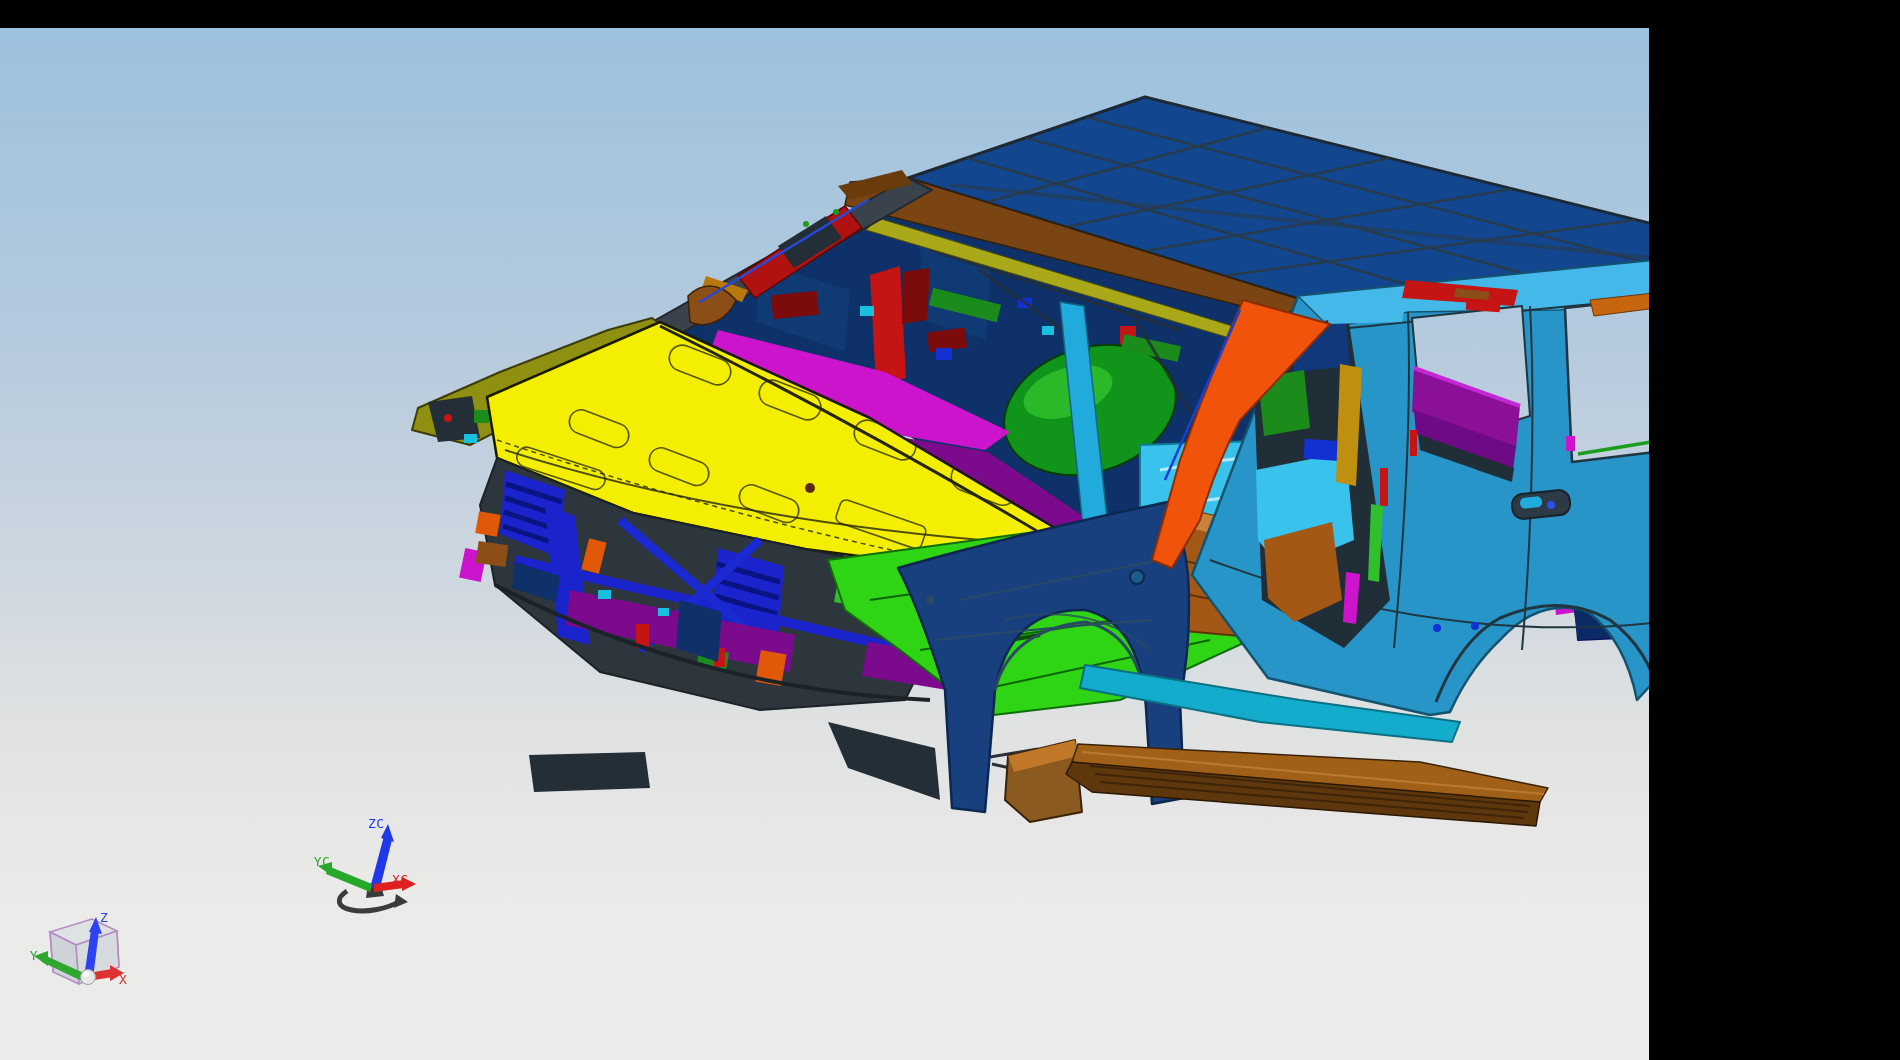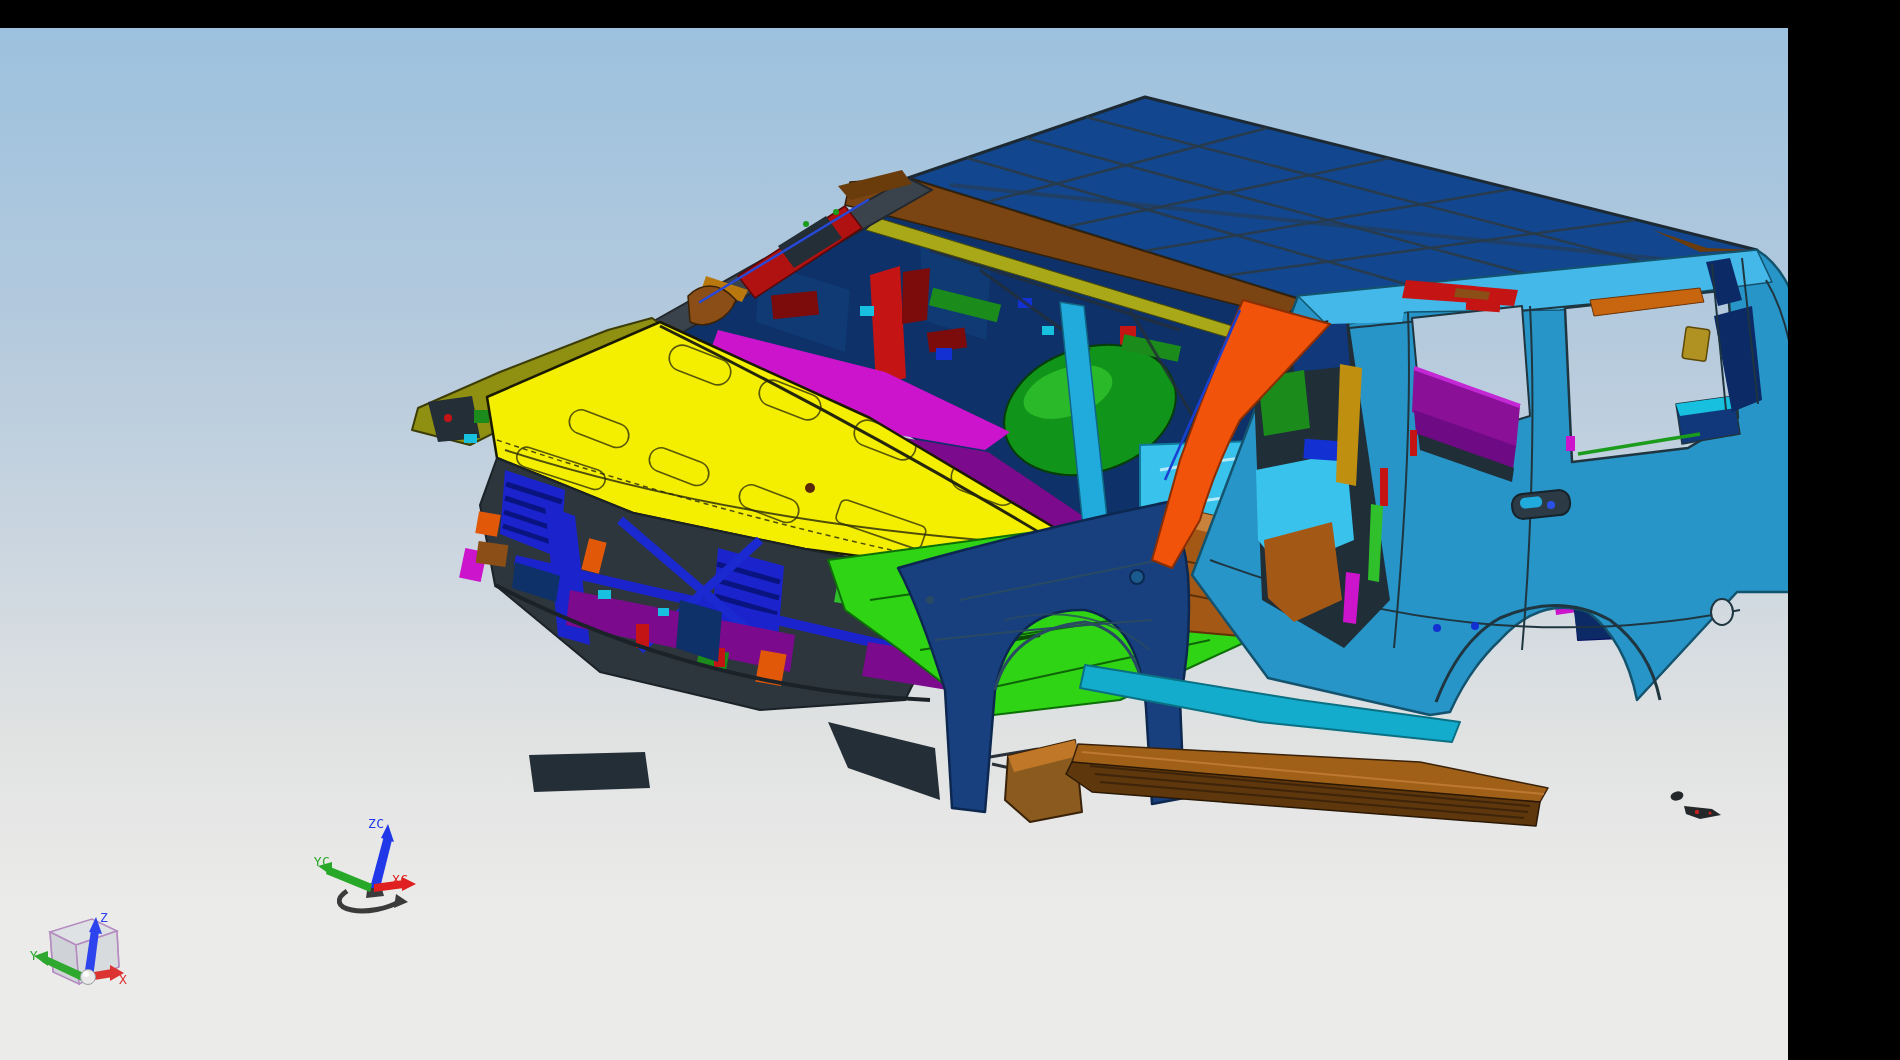--- a/index.html
+++ b/index.html
@@ -1,16 +1,16 @@
 <!DOCTYPE html>
 <html><head>
 <meta charset="utf-8">
 <style>
   html,body{margin:0;padding:0;background:#000;}
-  .stage{position:relative;width:1788px;height:1060px;background:#4d7c0f;overflow:hidden;
+  .stage{position:relative;width:1649px;height:1060px;background:#4d7c0f;overflow:hidden;
          font-family:"Liberation Sans",sans-serif;}
   svg{display:block}
   .axis-label{font-family:"DejaVu Sans Mono","Liberation Mono",monospace;font-size:13px;letter-spacing:.5px;}
   .thin{stroke-linecap:round}
 </style>
 </head>
 <body>
 
 <div class="stage">
 <svg width="1900" height="1060" viewBox="0 0 1900 1060">

